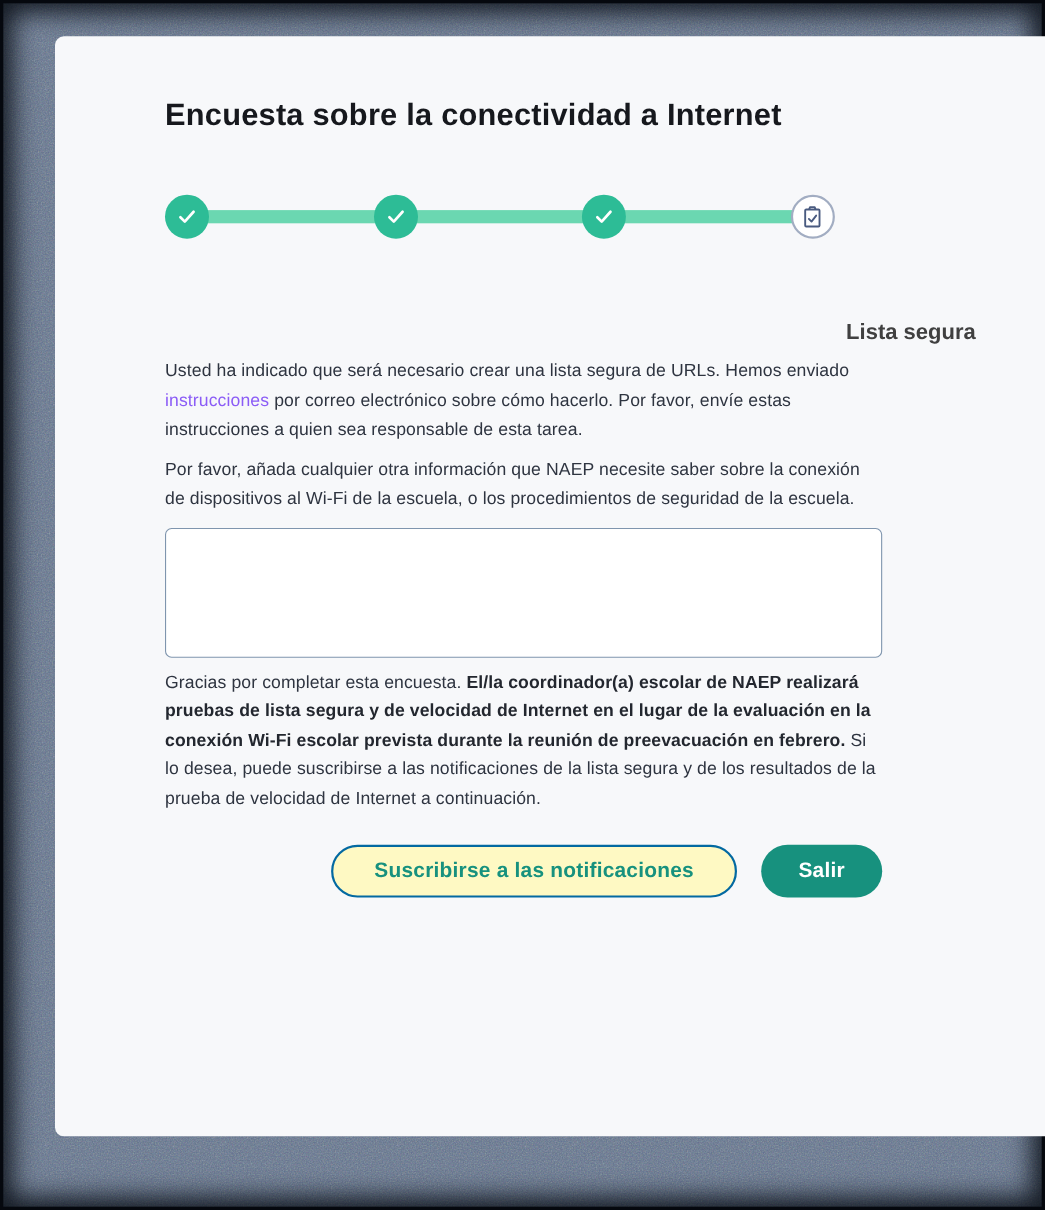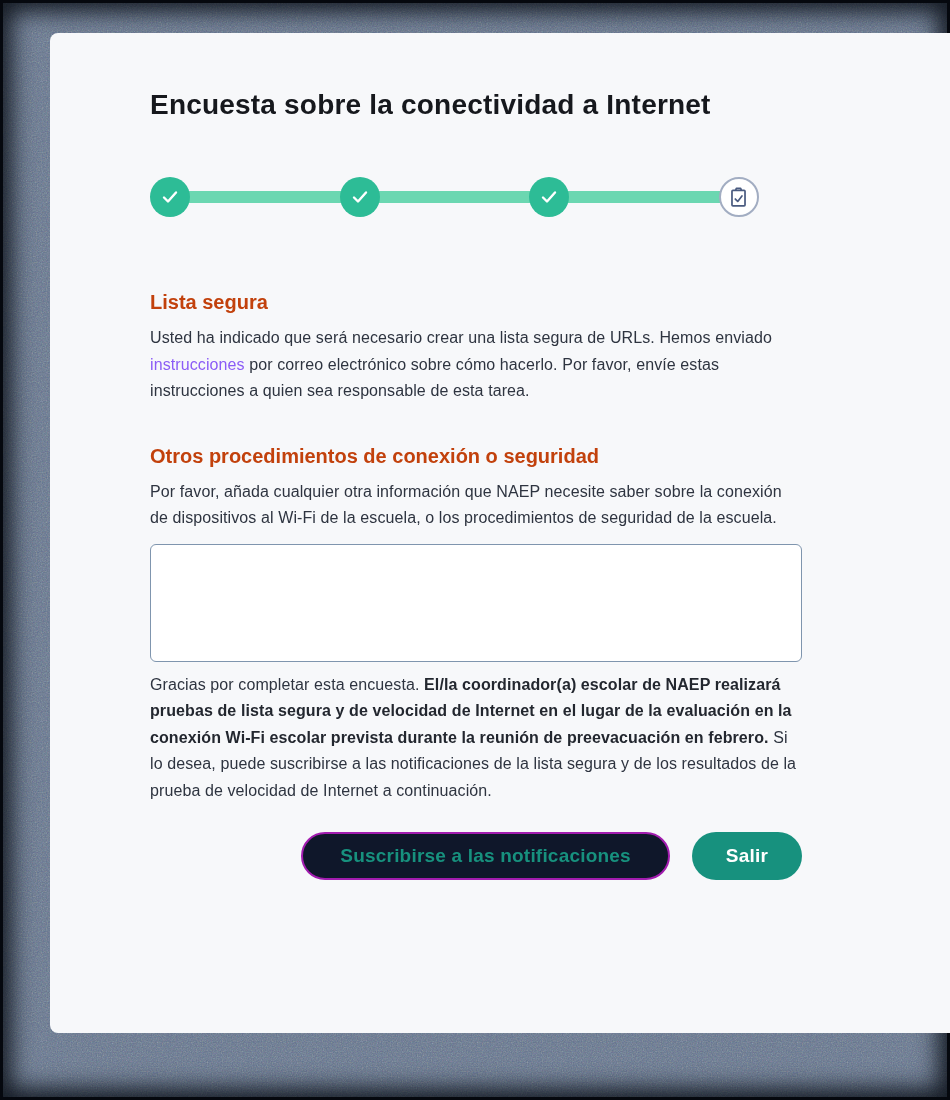--- a/index.html
+++ b/index.html
@@ -74,22 +74,23 @@
   .step-circle.pending {
     background: #ffffff;
     border: 2px solid #a2adc2;
   }
   .step-circle svg { display: block; }
 
   
   .section-heading {
     font-size: 20px;
     font-weight: 700;
-    color: #c2410c;
+    color: #404040;
     line-height: 26px;
+    text-align: right;
   }
   #safelist-heading { margin-top: 72px; }
   #other-heading   { margin-top: 38px; }
   #thanks-heading  { margin-top: 15px; }
 
   .body-text {
     margin-top: 10px;
     width: 652px;
     font-size: 16px;
     line-height: 26.5px;
@@ -131,22 +132,22 @@
   .btn {
     height: 48px;
     border-radius: 24px;
     font-family: "Liberation Sans", sans-serif;
     font-size: 19px;
     font-weight: 700;
     letter-spacing: 0.2px;
     cursor: pointer;
   }
   .btn-outline {
-    background: #0f172a;
-    border: 2px solid #a21caf;
+    background: #fef9c3;
+    border: 2px solid #0369a1;
     color: #17917e;
     padding: 0 37px;
   }
   .btn-solid {
     background: #17917e;
     border: none;
     color: #ffffff;
     padding: 0 34px;
   }
 </style>
@@ -200,21 +201,20 @@
           </span>
         </div>
       </div>
   </div>
 
   <h2 class="section-heading" id="safelist-heading">Lista segura</h2>
   <p class="body-text">
     <span>Usted ha indicado que será necesario crear una lista segura de URLs. Hemos enviado </span><a class="inline-link">instrucciones</a><span> por correo electrónico sobre cómo hacerlo. Por favor, envíe estas instrucciones a quien sea responsable de esta tarea.</span>
   </p>
 
-  <h2 class="section-heading" id="other-heading">Otros procedimientos de conexión o seguridad</h2>
   <p class="body-text">Por favor, añada cualquier otra información que NAEP necesite saber sobre la conexión de dispositivos al Wi-Fi de la escuela, o los procedimientos de seguridad de la escuela.</p>
 
   <textarea class="comments-box" placeholder="" style=""></textarea>
 
   <p class="body-text">
     <span>Gracias por completar esta encuesta. </span><span class="bold">El/la coordinador(a) escolar de NAEP realizará pruebas de lista segura y de velocidad de Internet en el lugar de la evaluación en la conexión Wi-Fi escolar prevista durante la reunión de preevacuación en febrero.</span><span> Si lo desea, puede suscribirse a las notificaciones de la lista segura y de los resultados de la prueba de velocidad de Internet a continuación.</span>
   </p>
 
   <div class="actions">
     <button class="btn btn-outline">Suscribirse a las notificaciones</button>

